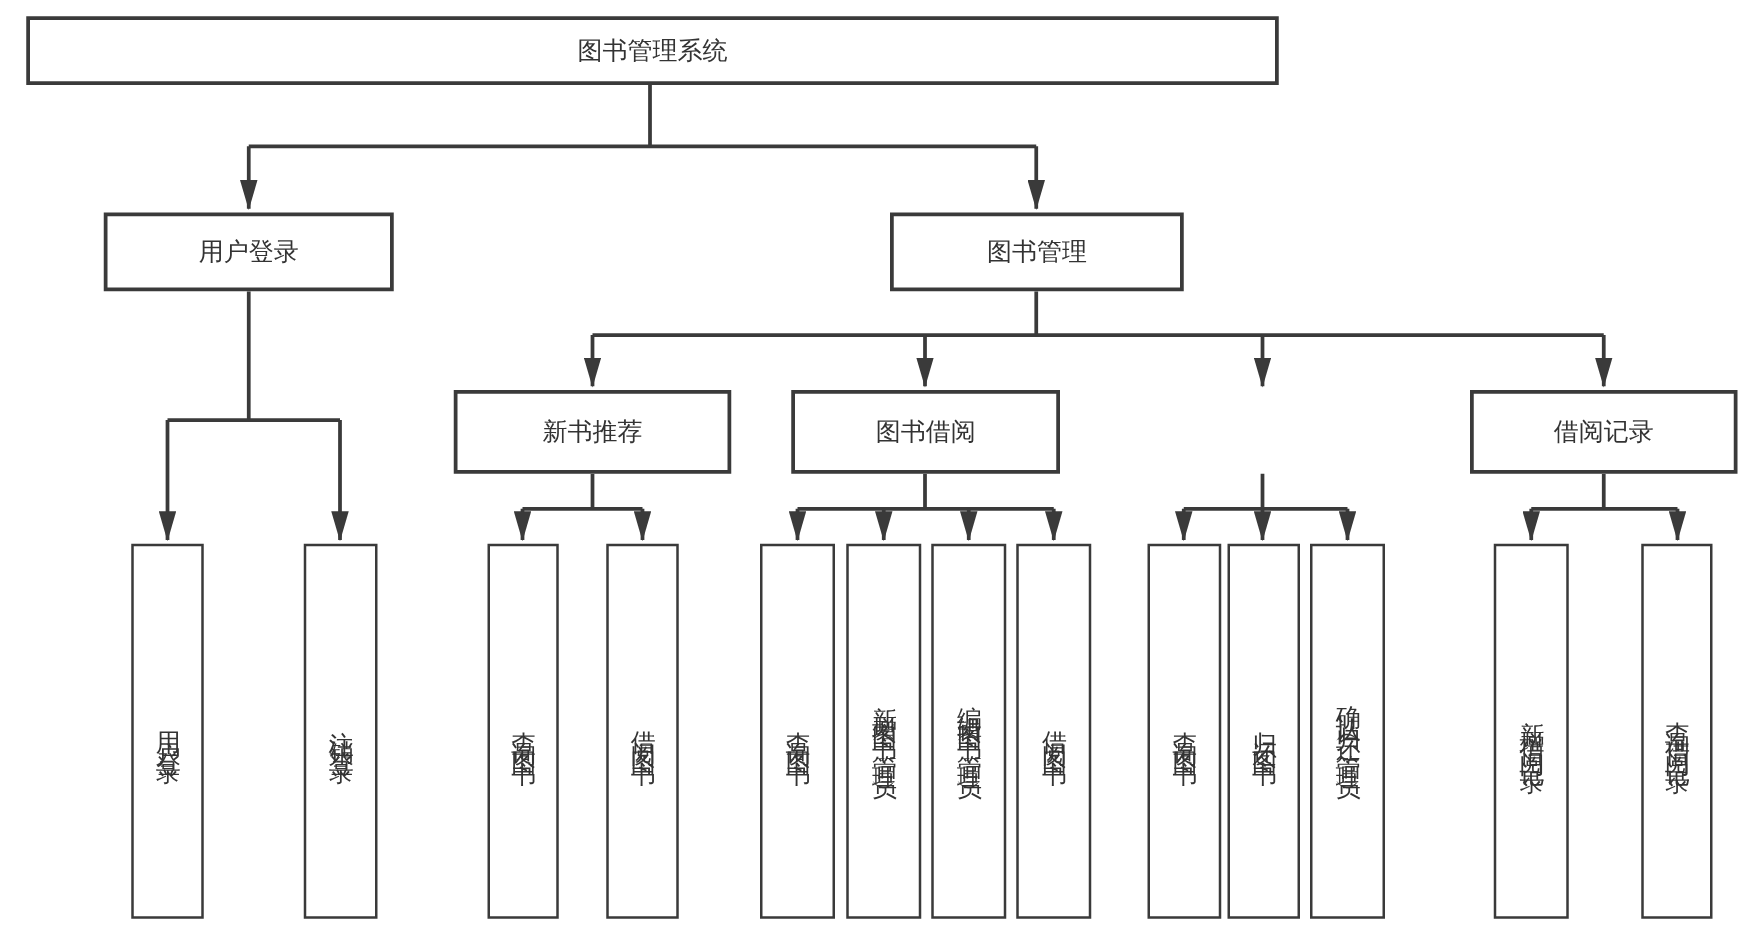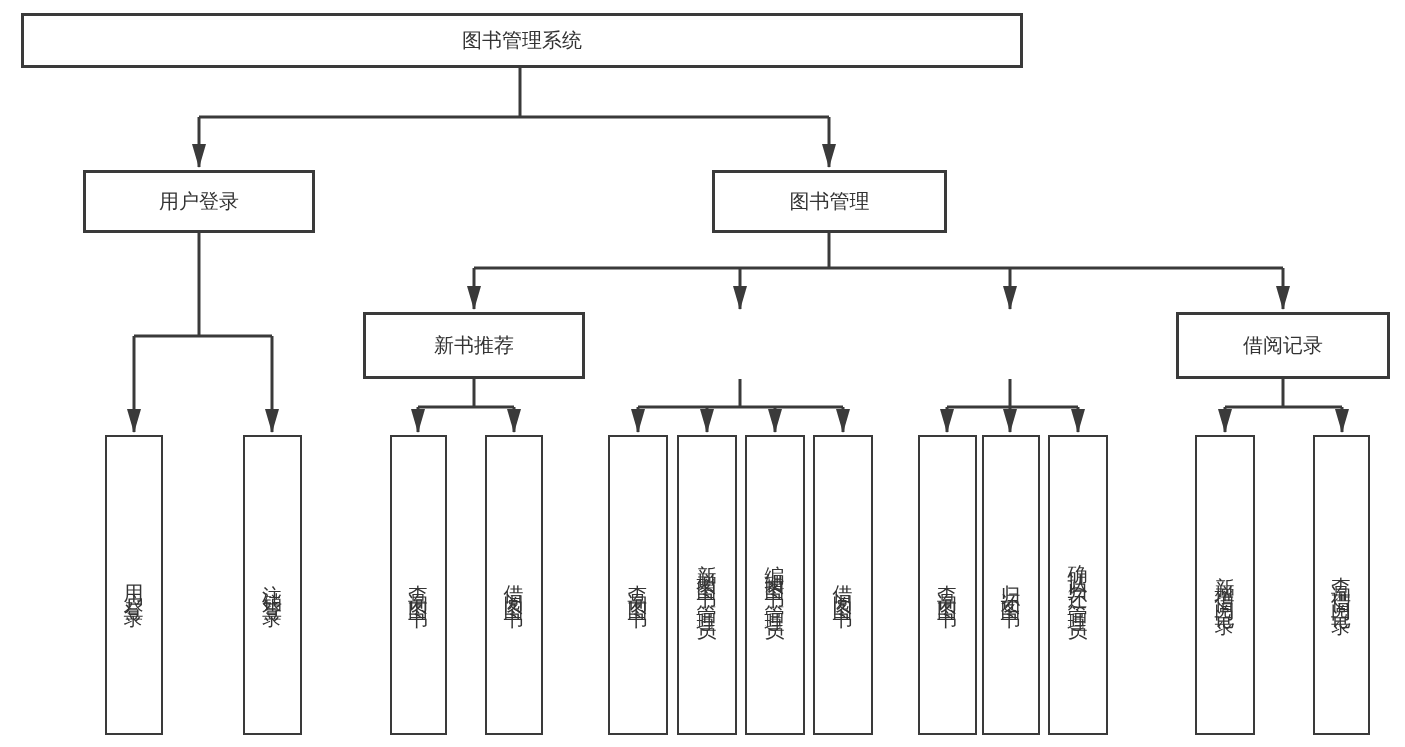--- a/index.html
+++ b/index.html
@@ -108,20 +108,23 @@
   <div class="box" style="left:83px;top:170px;width:232px;height:63px">
     <span>用户登录</span>
   </div>
   <div class="box" style="left:363px;top:312px;width:222px;height:67px">
     <span>新书推荐</span>
   </div>
 
   <div class="box" style="left:712px;top:170px;width:235px;height:63px">
     <span>图书管理</span>
   </div>
+  <div class="box" style="left:633px;top:312px;width:215px;height:67px">
+    <span>图书借阅</span>
+  </div>
   <div class="box" style="left:1176px;top:312px;width:214px;height:67px">
     <span>借阅记录</span>
   </div>
 
   <div class="box leaf" style="left:105px;top:435px;width:58px;height:300px">
     <span>用户登录</span>
   </div>
   <div class="box leaf" style="left:243px;top:435px;width:59px;height:300px">
     <span>注销登录</span>
   </div>

